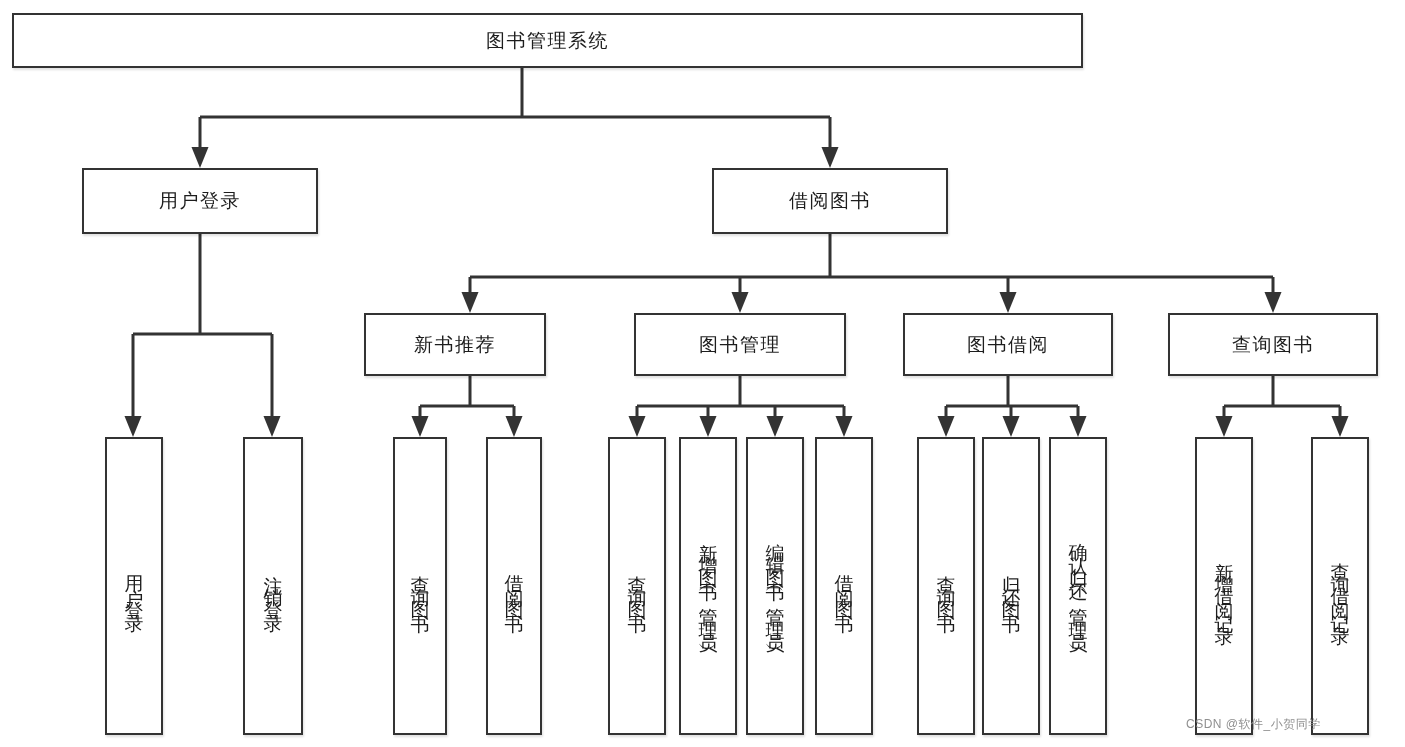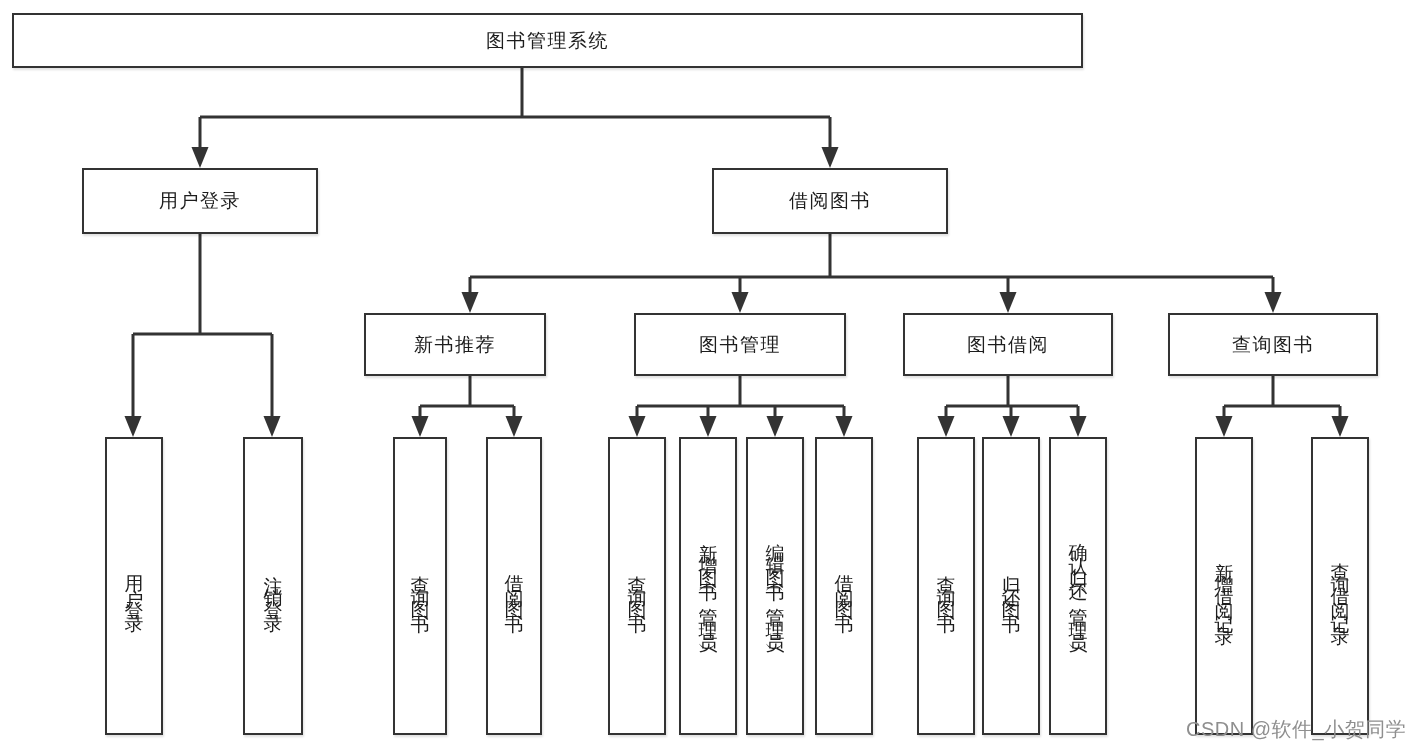--- a/index.html
+++ b/index.html
@@ -15,21 +15,21 @@
   }
   .hlbl {
     font-size:19px; color:#1d1d1d; letter-spacing:1.5px; white-space:nowrap; font-weight:500;
   }
   .vlbl {
     writing-mode:vertical-rl; text-orientation:mixed;
     font-size:19px; color:#1d1d1d; letter-spacing:13px; line-height:1.15; font-weight:500;
   }
   .watermark {
     position:absolute; left:1186px; top:716px; z-index:5;
-    font-size:20px; color:#8f8f8f; letter-spacing:0.5px; white-space:nowrap;
+    font-size:12px; color:#8f8f8f; letter-spacing:0.5px; white-space:nowrap;
   }
 </style>
 </head>
 <body>
 
 <div class="stage">
 
   <svg class="connectors" width="1405" height="747" viewBox="0 0 1405 747" aria-hidden="true">
     <g stroke="#333333" stroke-width="3" fill="none">
 

